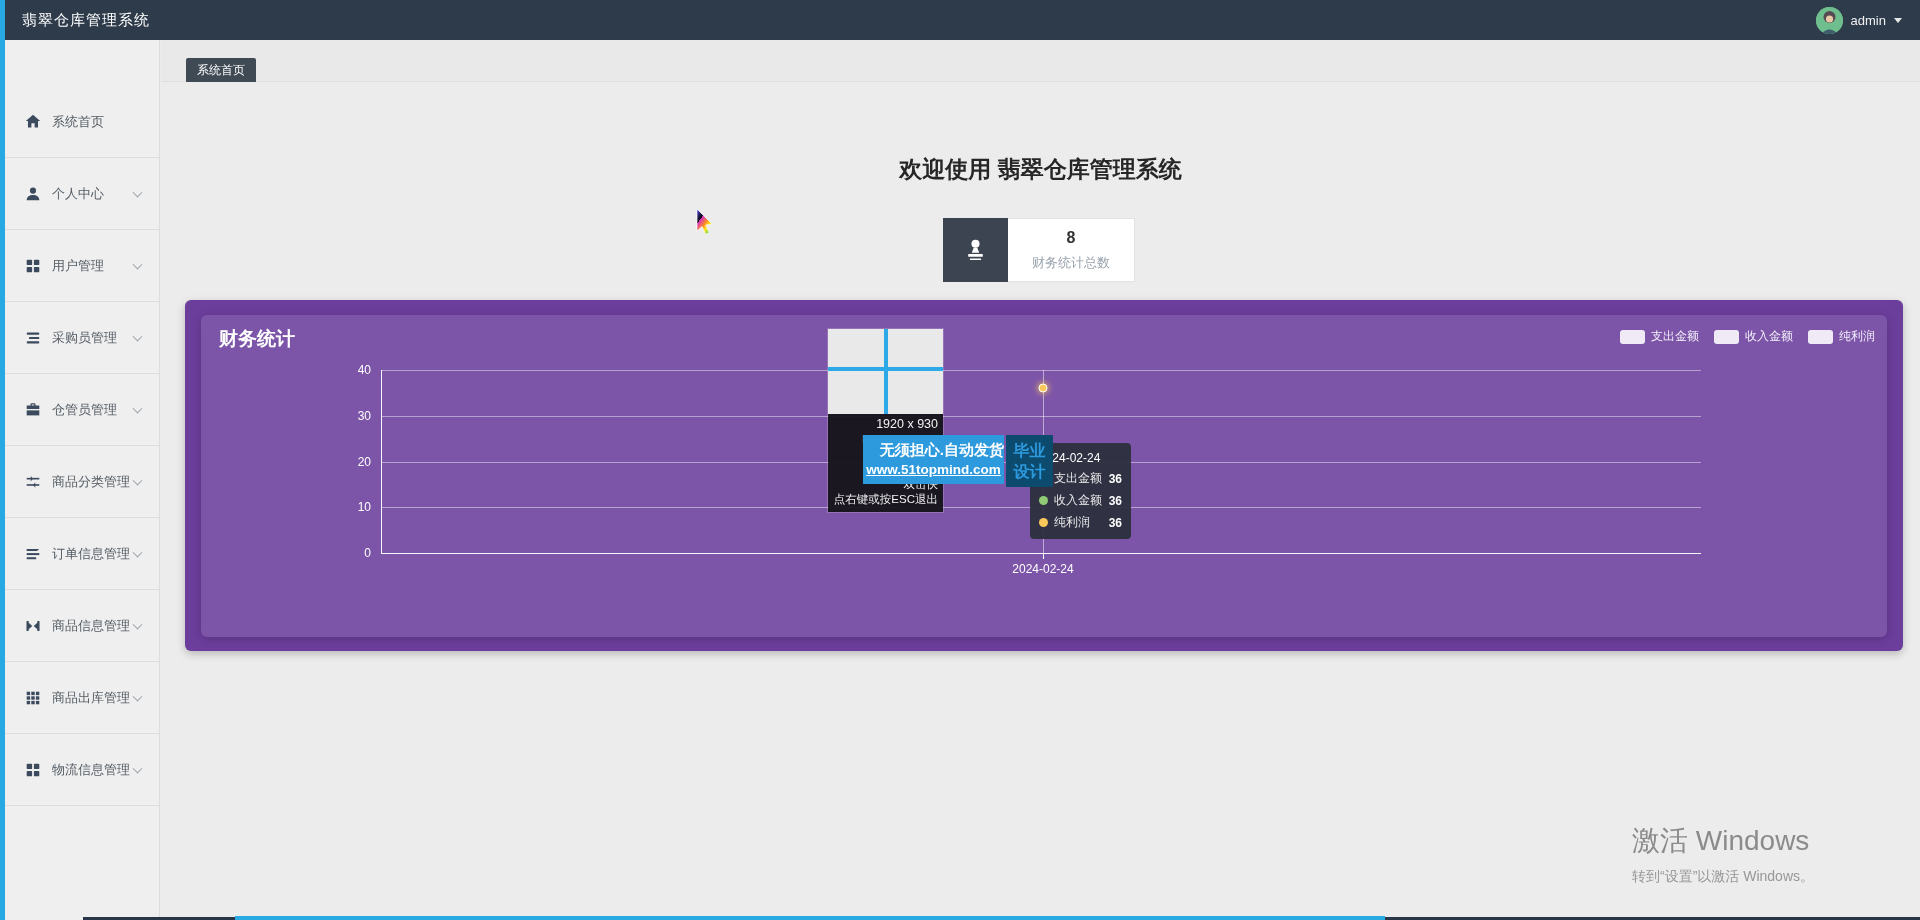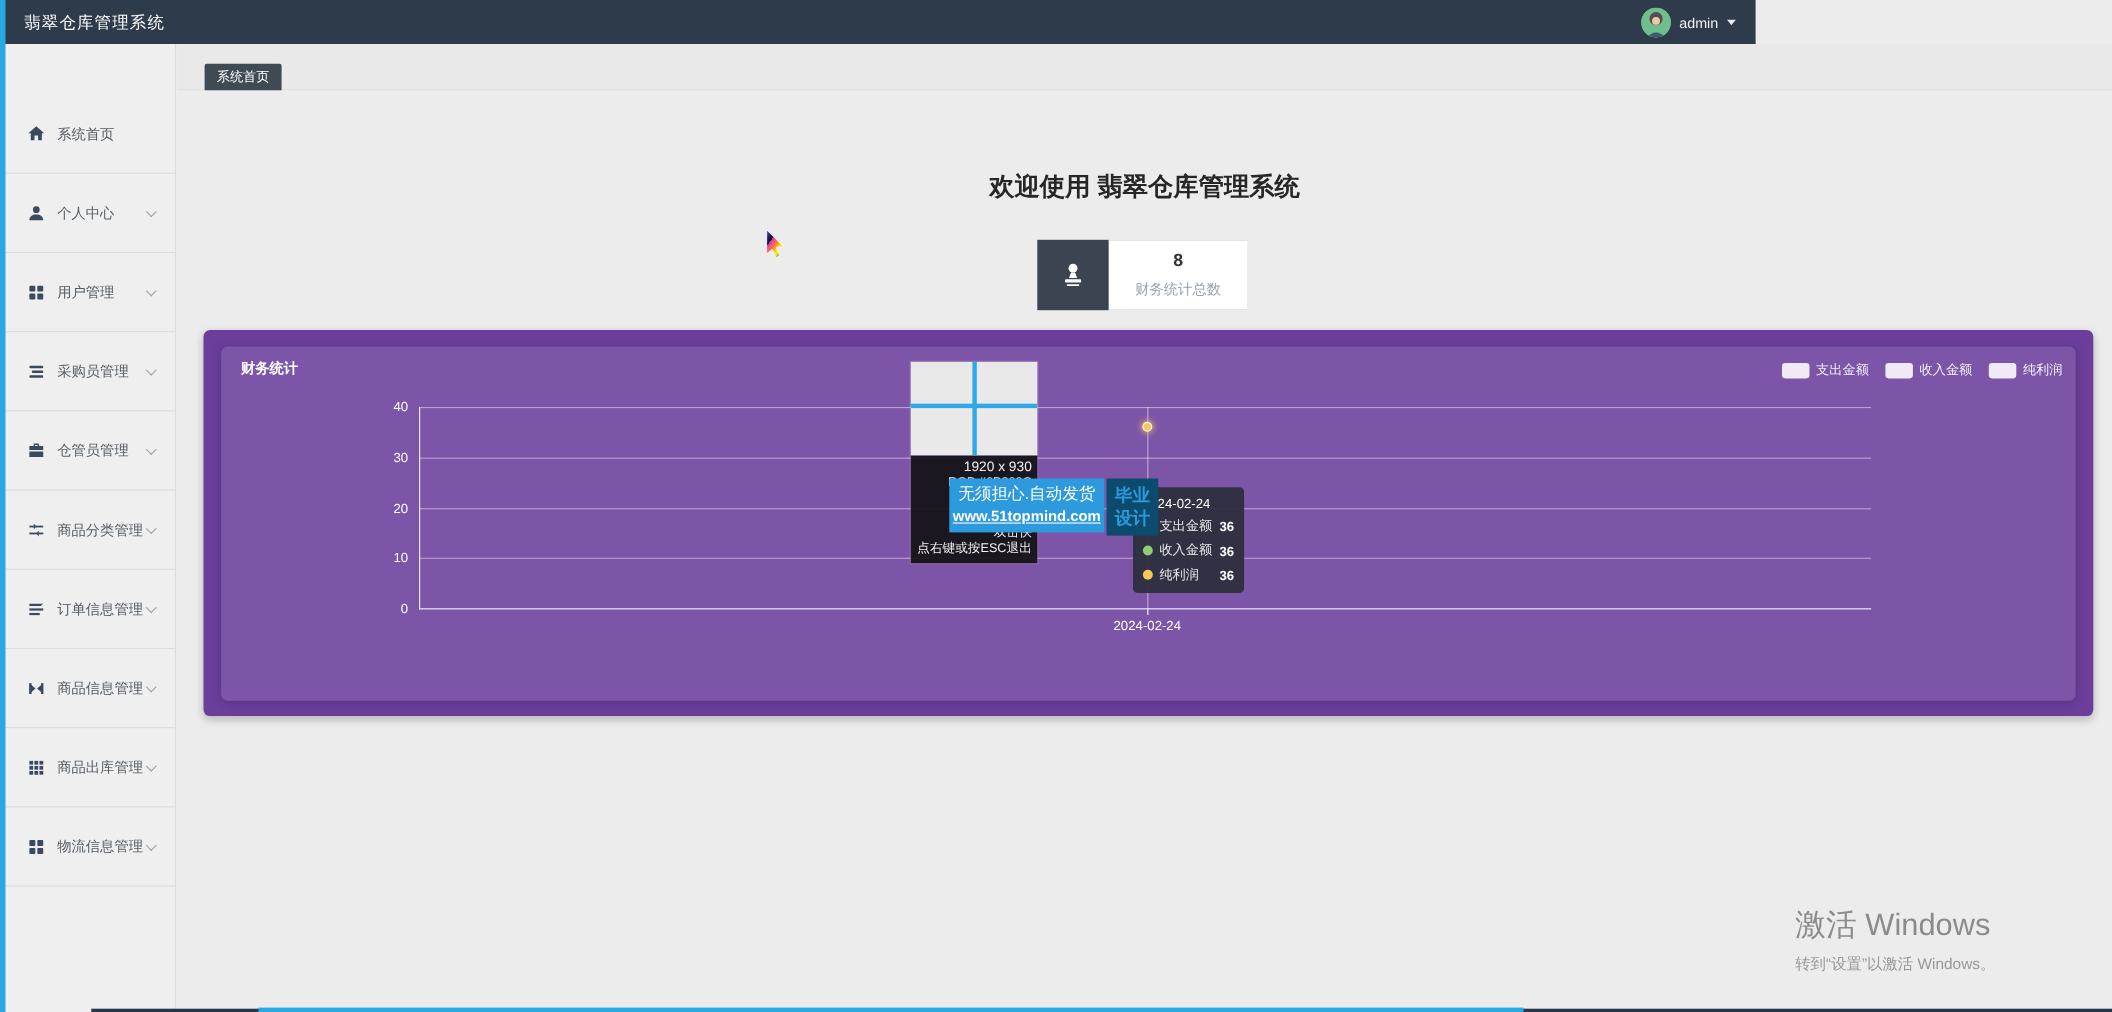--- a/index.html
+++ b/index.html
@@ -1,21 +1,21 @@
 <!DOCTYPE html>
 <html><head>
 <meta charset="utf-8">
 <style>
   * { margin:0; padding:0; box-sizing:border-box; }
   html,body { width:1920px; height:920px; overflow:hidden; }
   body { font-family:"Liberation Sans", sans-serif; }
   .app { position:relative; width:1920px; height:920px; background:#ececec; overflow:hidden; }
 
   
-  .navbar { position:absolute; left:0; top:0; width:1596px; height:40px;
+  .navbar { position:absolute; left:0; top:0; width:1920px; height:40px;
             background:#2e3b4b; display:flex; align-items:center; z-index:5; }
   .navbar-title { color:#ffffff; font-size:15px; margin-left:22px; letter-spacing:1px; }
   .navbar-user { position:absolute; right:18px; top:0; height:40px; display:flex; align-items:center; gap:8px; cursor:pointer; }
   .avatar { width:27px; height:27px; border-radius:50%; background:#6fbe8e; overflow:hidden; display:inline-block; }
   .navbar-user .uname { color:#f0f0f0; font-size:13px; }
   .caret-down { width:0; height:0; border-left:4px solid transparent; border-right:4px solid transparent; border-top:5px solid #e8e8e8; }
 
   
   .left-strip { position:absolute; left:0; top:0; width:5px; height:920px; background:#29a9e3; z-index:60; }
   .bottom-dark { position:absolute; left:83px; right:0; bottom:0; height:3px; background:#2a3547; z-index:55; }
@@ -51,21 +51,21 @@
   .stat-body { flex:1; background:#ffffff; border:1px solid #e2e2e2; border-left:none;
                display:flex; flex-direction:column; align-items:center; justify-content:center; }
   .stat-value { font-size:16px; font-weight:bold; color:#333; margin-bottom:7px; }
   .stat-label { font-size:13px; color:#98a2ac; }
 
   
   .chart-outer { position:absolute; left:24px; top:218px; width:1718px; height:351px;
                  background:#6b3e9c; border-radius:6px; box-shadow:0 3px 8px rgba(0,0,0,.22); }
   .chart-inner { position:absolute; left:16px; right:16px; top:15px; bottom:14px;
                  background:#7d55a8; border-radius:6px; box-shadow:0 2px 10px rgba(0,0,0,.18); }
-  .chart-title { position:absolute; left:18px; top:11px; font-size:13px; font-weight:600; color:#ffffff; }
+  .chart-title { position:absolute; left:18px; top:11px; font-size:19px; font-weight:600; color:#ffffff; }
   .legend { position:absolute; right:12px; top:13px; display:flex; align-items:center; gap:15px; }
   .legend-item { display:flex; align-items:center; cursor:pointer; }
   .legend-swatch { width:25px; height:14px; border-radius:3px; background:rgba(255,255,255,.88); }
   .legend-label { font-size:12px; color:#f2eefa; margin-left:6px; }
 
   .plot { position:absolute; inset:0; }
   .gridline { position:absolute; left:180px; width:1320px; height:1px; background:rgba(255,255,255,.45); }
   .gridline.axis { background:rgba(255,255,255,.95); }
   .yaxis-line { position:absolute; left:180px; top:55px; width:1px; height:184px; background:rgba(255,255,255,.95); }
   .ytick-label { position:absolute; left:130px; width:40px; text-align:right; font-size:12px; color:#ffffff; }
@@ -91,21 +91,21 @@
   .mag-view { position:relative; width:100%; height:85px; background:#e9e9e9; overflow:hidden; }
   .mag-cross-h { position:absolute; left:0; right:0; top:38px; height:4px; background:#2ea9e8; }
   .mag-cross-v { position:absolute; top:0; bottom:0; left:56px; width:4px; background:#2ea9e8; }
   .mag-info { background:rgba(18,18,22,.93); padding:3px 5px 5px 5px; }
   .mag-line { font-size:11.5px; line-height:15px; color:#f2f2f2; white-space:nowrap;text-align:right; }
   .mag-line.big { font-size:12.5px; }
 
   
   .watermark { position:absolute; left:863px; top:435px; display:flex; align-items:flex-start; z-index:30; }
   .wm-blue { width:141px; height:49px; background:#2e9ade; color:#ffffff; text-align:center; padding-top:4px; }
-  .wm-l1 { font-size:15px; font-weight:normal; line-height:21px; white-space:nowrap; }
+  .wm-l1 { font-size:15px; font-weight:bold; line-height:21px; white-space:nowrap;text-align:right; }
   .wm-l2 { font-size:13.5px; font-weight:bold; line-height:19px; text-decoration:underline; white-space:nowrap; }
   .wm-badge { width:47px; height:52px; background:#0c4a6e; color:#2e9ade; font-size:16px; font-weight:bold;
               text-align:center; line-height:21px; padding-top:5px; margin-left:2px; }
 
   
   .win-activate { position:absolute; left:1632px; top:822px; color:#8b8b8b; z-index:6; }
   .win-activate .wa-title { font-size:28px; color:#8b8b8b; }
   .win-activate .wa-sub { font-size:14px; margin-top:8px; color:#979797; }
 
   

